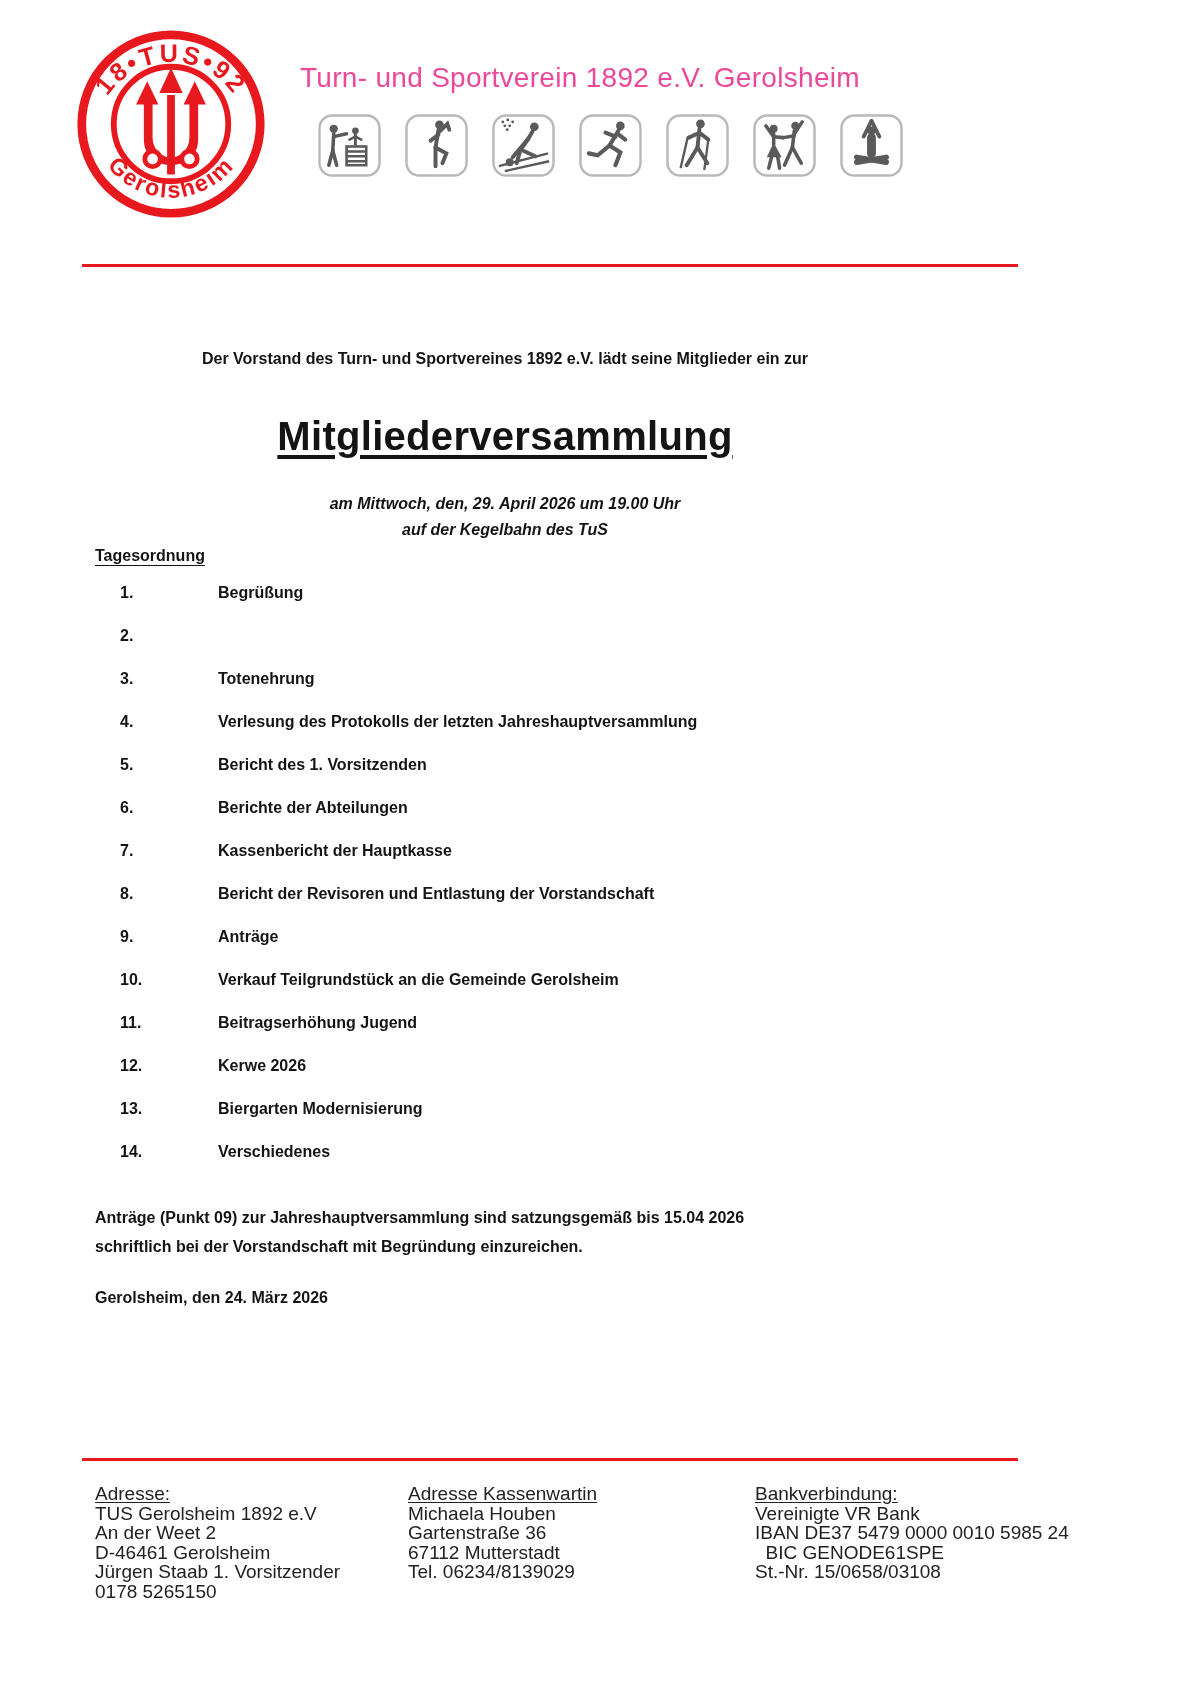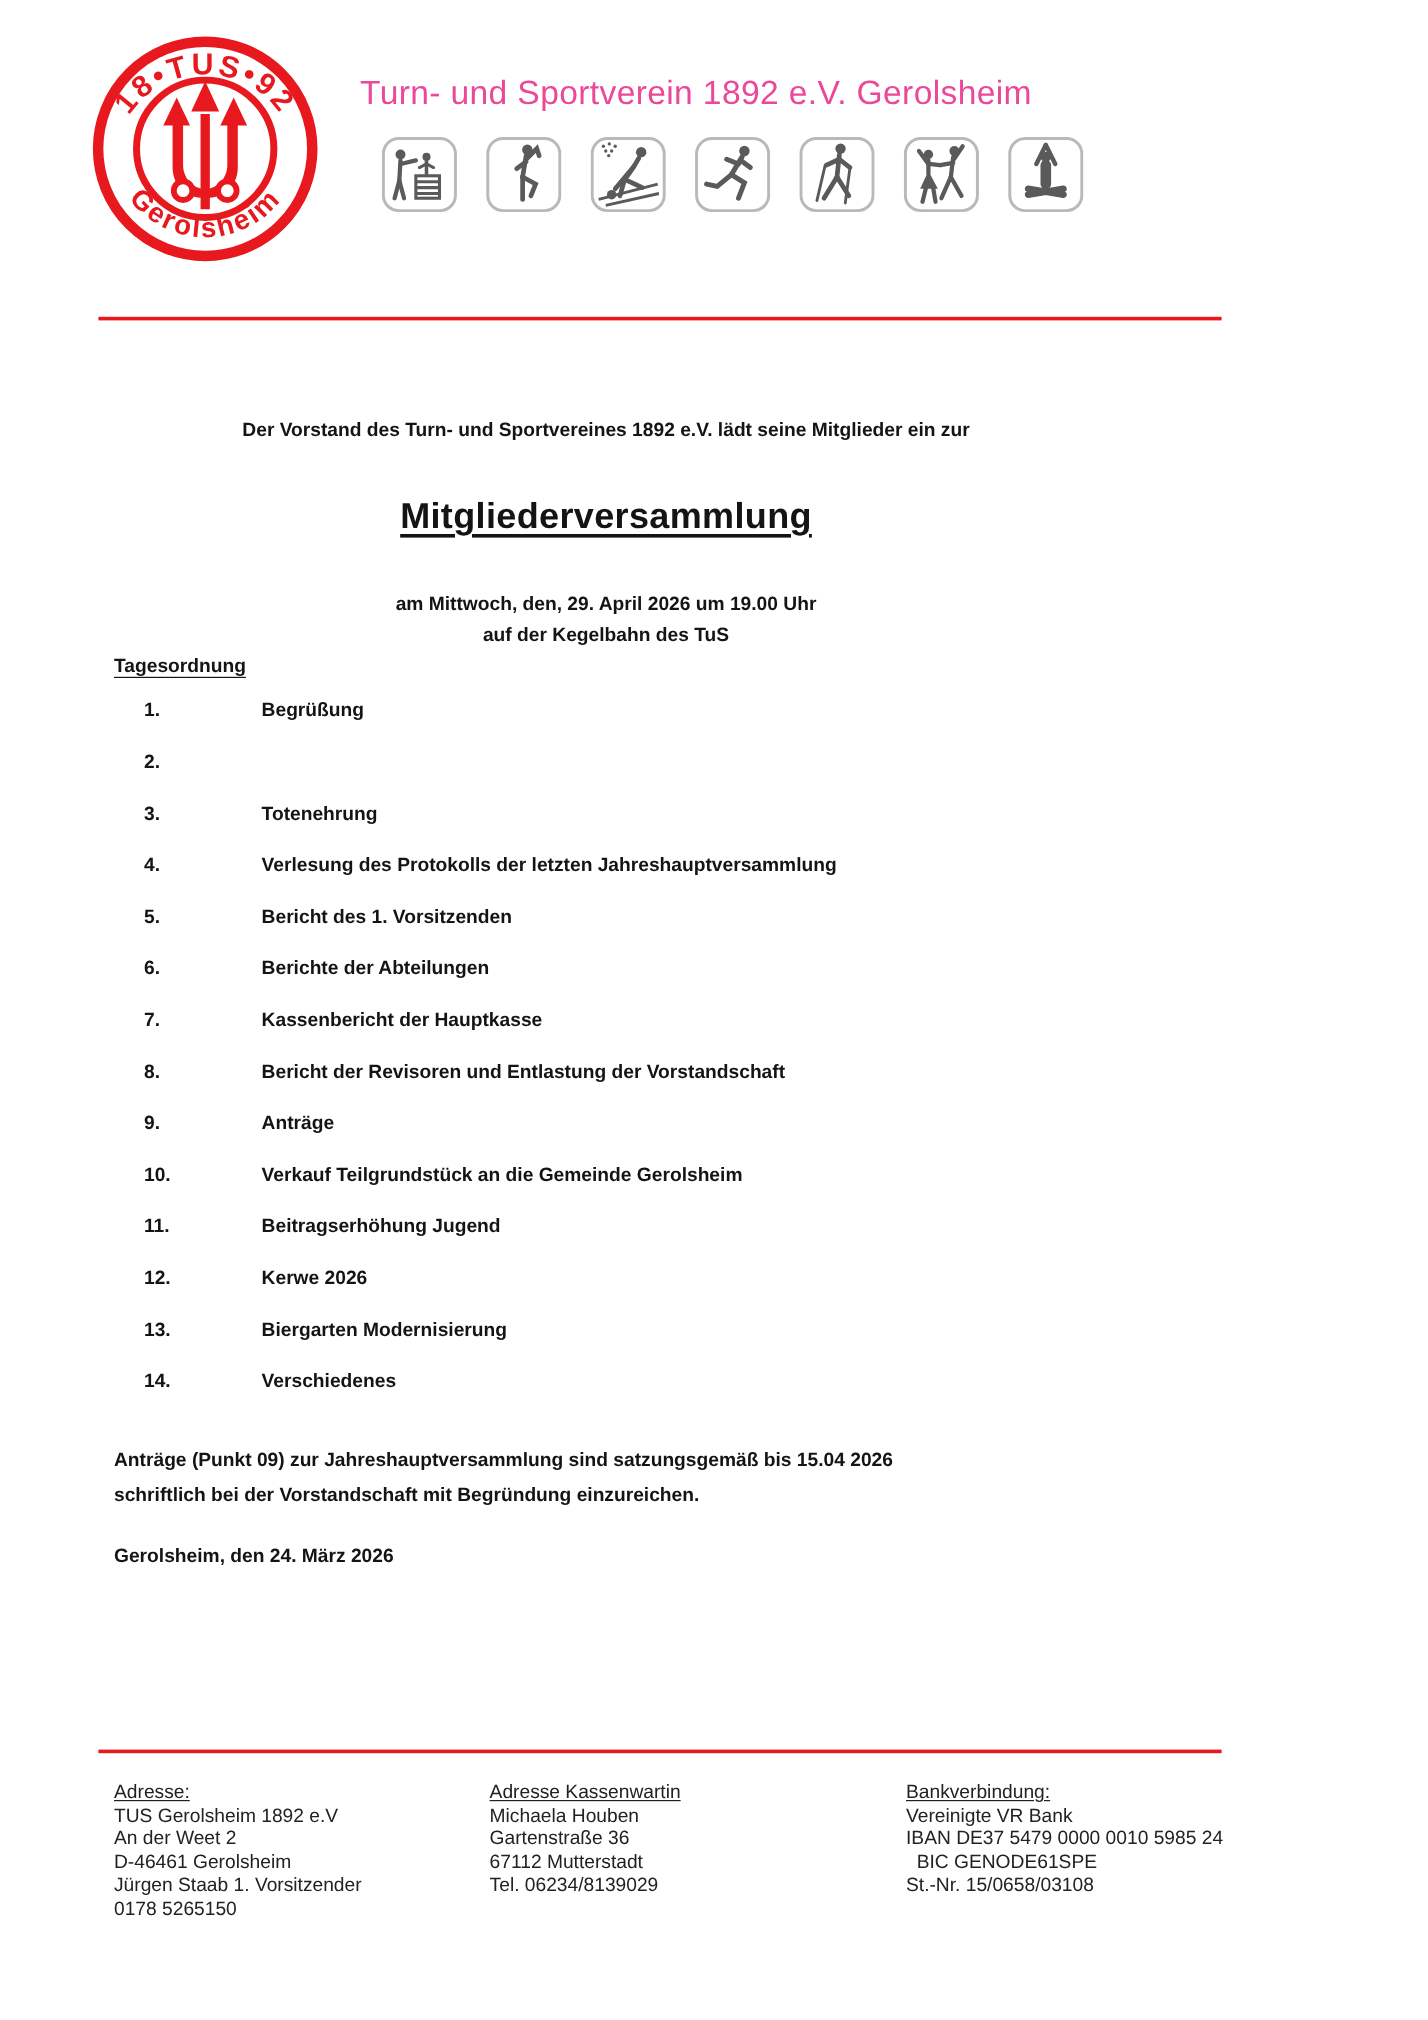--- a/index.html
+++ b/index.html
@@ -19,40 +19,40 @@
   .icon-row{left:318px;top:114px;display:flex;gap:24px;}
   .icon-box{width:63px;height:63px;}
   .rule{left:82px;width:936px;height:2.5px;background:#e8191e;}
   .rule-top{top:264px;}
   .rule-bottom{top:1458px;}
 
   
   .center-block{left:0;top:0;width:1010px;text-align:center;}
   .intro{top:350px;font-size:16px;font-weight:bold;}
   .main-heading{
-    top:414px;font-size:30px;font-weight:bold;letter-spacing:.3px;
+    top:414px;font-size:40px;font-weight:bold;letter-spacing:.3px;
     text-decoration:underline;text-underline-offset:5px;
   }
-  .date-lines{top:491px;font-size:16px;font-weight:bold;line-height:26px;}
+  .date-lines{top:491px;font-size:16px;font-weight:bold;line-height:26px;font-style:italic;}
 
   
   .agenda-title{
     left:95px;top:547px;font-size:16px;font-weight:bold;
     text-decoration:underline;text-underline-offset:4px;
   }
   .agenda{left:120px;top:584px;}
   .agenda-row{display:flex;height:43px;font-size:16px;font-weight:bold;}
   .agenda-num{width:98px;flex:0 0 98px;}
 
   
   .closing{left:95px;top:1203px;font-size:16px;font-weight:bold;line-height:29px;}
   .place-date{left:95px;top:1289px;font-size:16px;font-weight:bold;}
 
   
-  .footer-col{top:1484px;font-size:16px;line-height:19.5px;color:#222;}
+  .footer-col{top:1484px;font-size:19px;line-height:19.5px;color:#222;}
   .footer-col .f-header{text-decoration:underline;text-underline-offset:2px;}
   .footer-col .f-line{white-space:pre-wrap;}
   .col-1{left:95px;}
   .col-2{left:408px;}
   .col-3{left:755px;}
 
   svg{display:block;}
 </style>
 </head>
 <body>

